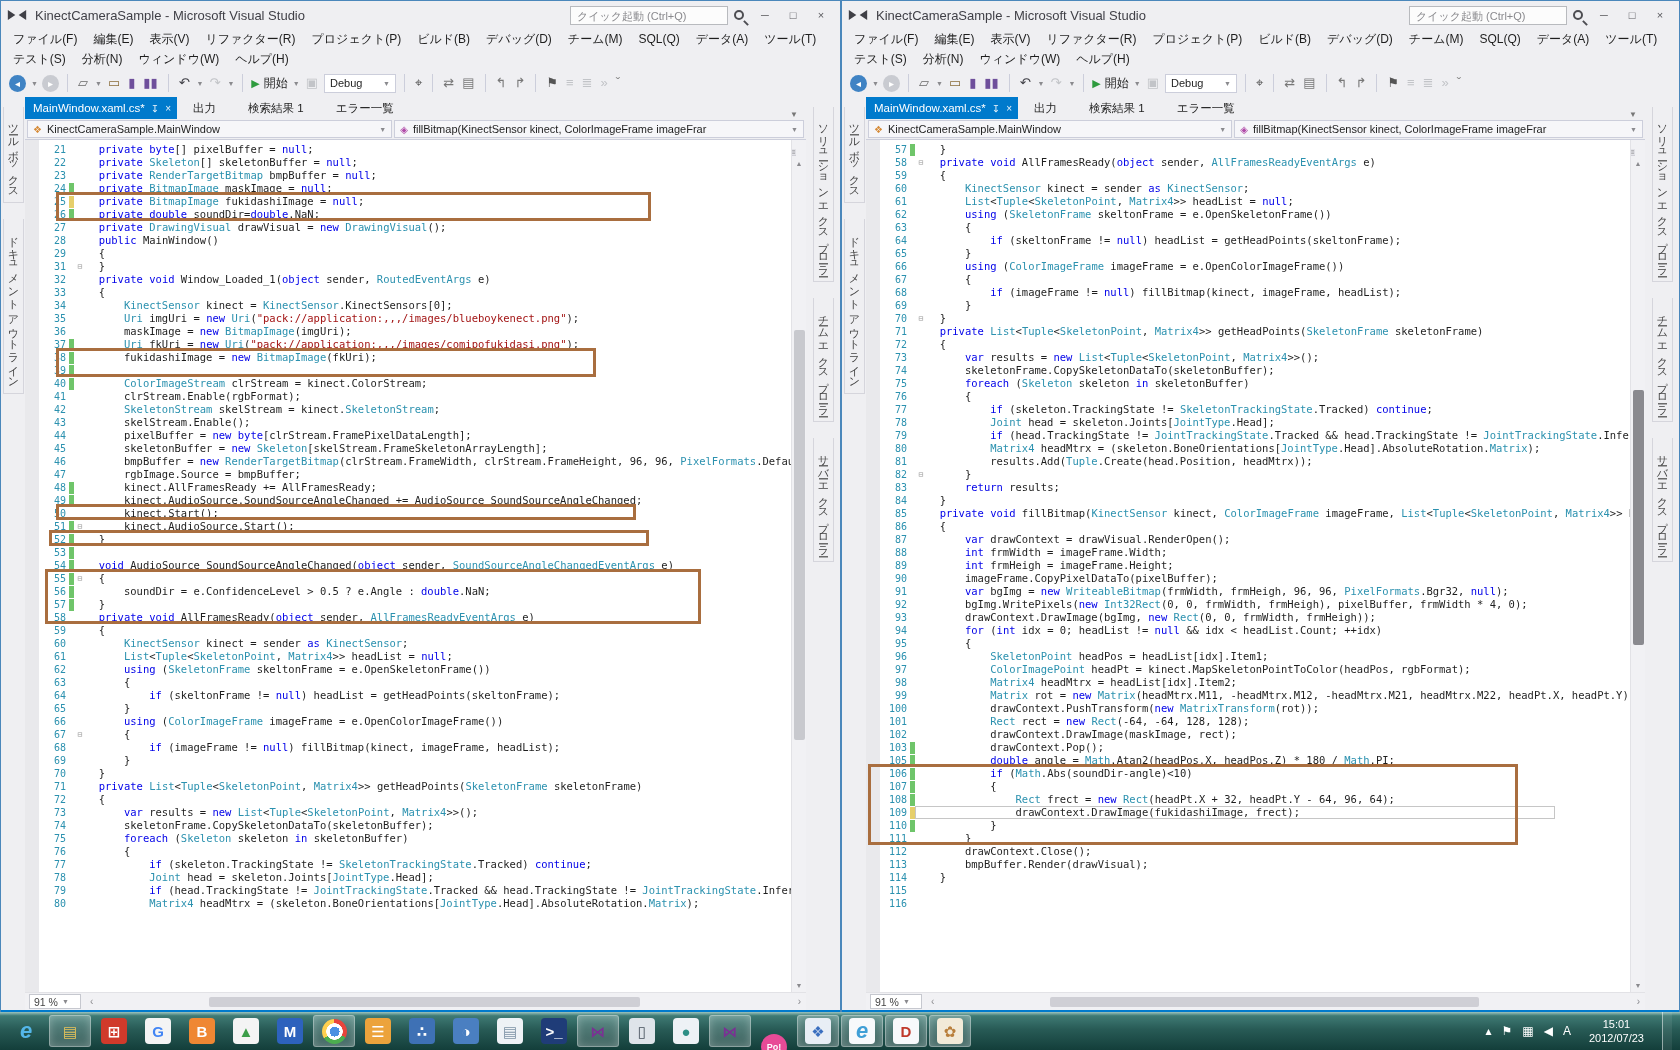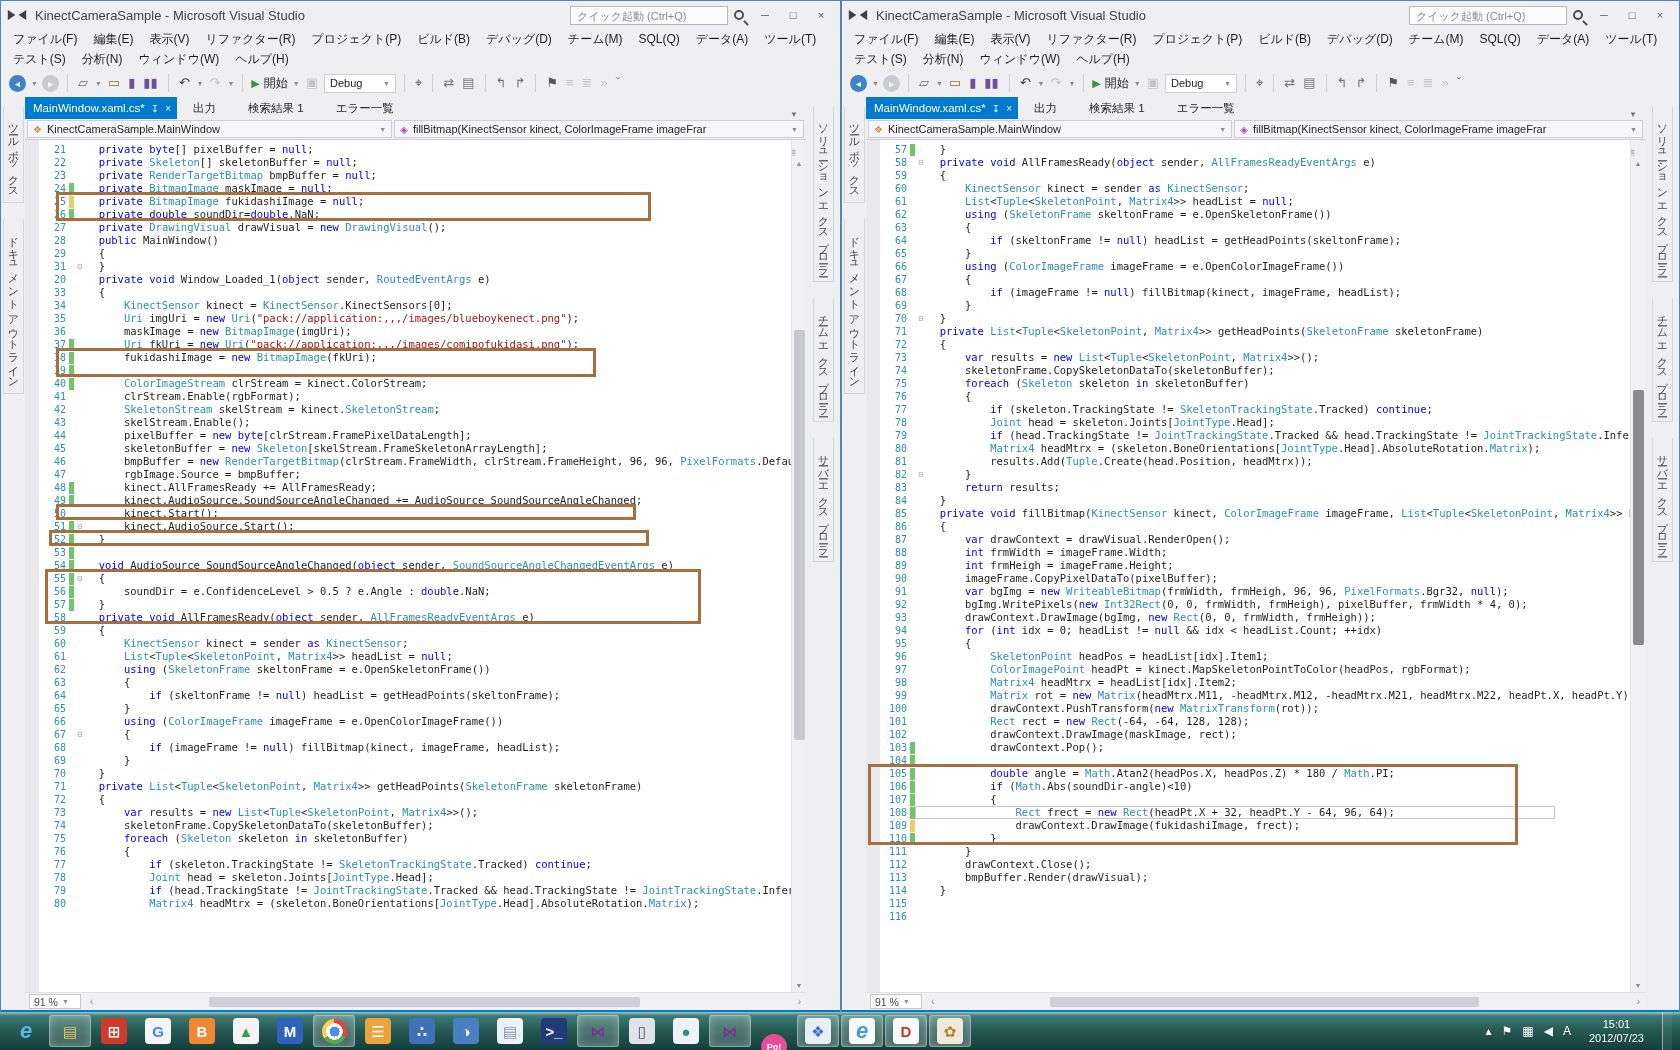--- a/index.html
+++ b/index.html
@@ -233,21 +233,21 @@
             <div class="cl"><span class="ln">21</span><span class="chg "></span><span class="om"></span><span>  <span class="k">private</span> <span class="k">byte</span>[] pixelBuffer = <span class="k">null</span>;</span></div>
             <div class="cl"><span class="ln">22</span><span class="chg "></span><span class="om"></span><span>  <span class="k">private</span> <span class="t">Skeleton</span>[] skeletonBuffer = <span class="k">null</span>;</span></div>
             <div class="cl"><span class="ln">23</span><span class="chg "></span><span class="om"></span><span>  <span class="k">private</span> <span class="t">RenderTargetBitmap</span> bmpBuffer = <span class="k">null</span>;</span></div>
             <div class="cl"><span class="ln">24</span><span class="chg g"></span><span class="om"></span><span>  <span class="k">private</span> <span class="t">BitmapImage</span> maskImage = <span class="k">null</span>;</span></div>
             <div class="cl"><span class="ln">25</span><span class="chg y"></span><span class="om"></span><span>  <span class="k">private</span> <span class="t">BitmapImage</span> fukidashiImage = <span class="k">null</span>;</span></div>
             <div class="cl"><span class="ln">26</span><span class="chg g"></span><span class="om"></span><span>  <span class="k">private</span> <span class="k">double</span> soundDir=<span class="k">double</span>.NaN;</span></div>
             <div class="cl"><span class="ln">27</span><span class="chg "></span><span class="om"></span><span>  <span class="k">private</span> <span class="t">DrawingVisual</span> drawVisual = <span class="k">new</span> <span class="t">DrawingVisual</span>();</span></div>
             <div class="cl"><span class="ln">28</span><span class="chg "></span><span class="om"></span><span>  <span class="k">public</span> MainWindow()</span></div>
             <div class="cl"><span class="ln">29</span><span class="chg "></span><span class="om"></span><span>  {</span></div>
             <div class="cl"><span class="ln">31</span><span class="chg "></span><span class="om">⊟</span><span>  }</span></div>
-            <div class="cl"><span class="ln">20</span><span class="chg "></span><span class="om"></span><span>  <span class="k">private</span> <span class="k">void</span> Window_Loaded_1(<span class="k">object</span> sender, <span class="t">RoutedEventArgs</span> e)</span></div>
+            <div class="cl"><span class="ln">32</span><span class="chg "></span><span class="om"></span><span>  <span class="k">private</span> <span class="k">void</span> Window_Loaded_1(<span class="k">object</span> sender, <span class="t">RoutedEventArgs</span> e)</span></div>
             <div class="cl"><span class="ln">33</span><span class="chg "></span><span class="om"></span><span>  {</span></div>
             <div class="cl"><span class="ln">34</span><span class="chg "></span><span class="om"></span><span>      <span class="t">KinectSensor</span> kinect = <span class="t">KinectSensor</span>.KinectSensors[0];</span></div>
             <div class="cl"><span class="ln">35</span><span class="chg "></span><span class="om"></span><span>      <span class="t">Uri</span> imgUri = <span class="k">new</span> <span class="t">Uri</span>(<span class="s">"pack://application:,,,/images/blueboykenect.png"</span>);</span></div>
             <div class="cl"><span class="ln">36</span><span class="chg "></span><span class="om"></span><span>      maskImage = <span class="k">new</span> <span class="t">BitmapImage</span>(imgUri);</span></div>
             <div class="cl"><span class="ln">37</span><span class="chg g"></span><span class="om"></span><span>      <span class="t">Uri</span> fkUri = <span class="k">new</span> <span class="t">Uri</span>(<span class="s">"pack://application:,,,/images/comipofukidasi.png"</span>);</span></div>
             <div class="cl"><span class="ln">38</span><span class="chg g"></span><span class="om"></span><span>      fukidashiImage = <span class="k">new</span> <span class="t">BitmapImage</span>(fkUri);</span></div>
             <div class="cl"><span class="ln">39</span><span class="chg g"></span><span class="om"></span><span></span></div>
             <div class="cl"><span class="ln">40</span><span class="chg g"></span><span class="om"></span><span>      <span class="t">ColorImageStream</span> clrStream = kinect.ColorStream;</span></div>
             <div class="cl"><span class="ln">41</span><span class="chg "></span><span class="om"></span><span>      clrStream.Enable(rgbFormat);</span></div>
             <div class="cl"><span class="ln">42</span><span class="chg "></span><span class="om"></span><span>      <span class="t">SkeletonStream</span> skelStream = kinect.<span class="t">SkeletonStream</span>;</span></div>
@@ -481,21 +481,20 @@
             <div class="cl"><span class="ln">94</span><span class="chg "></span><span class="om"></span><span>      <span class="k">for</span> (<span class="k">int</span> idx = 0; headList != <span class="k">null</span> &amp;&amp; idx &lt; headList.Count; ++idx)</span></div>
             <div class="cl"><span class="ln">95</span><span class="chg "></span><span class="om"></span><span>      {</span></div>
             <div class="cl"><span class="ln">96</span><span class="chg "></span><span class="om"></span><span>          <span class="t">SkeletonPoint</span> headPos = headList[idx].Item1;</span></div>
             <div class="cl"><span class="ln">97</span><span class="chg "></span><span class="om"></span><span>          <span class="t">ColorImagePoint</span> headPt = kinect.MapSkeletonPointToColor(headPos, rgbFormat);</span></div>
             <div class="cl"><span class="ln">98</span><span class="chg "></span><span class="om"></span><span>          <span class="t">Matrix4</span> headMtrx = headList[idx].Item2;</span></div>
             <div class="cl"><span class="ln">99</span><span class="chg "></span><span class="om"></span><span>          <span class="t">Matrix</span> rot = <span class="k">new</span> <span class="t">Matrix</span>(headMtrx.M11, -headMtrx.M12, -headMtrx.M21, headMtrx.M22, headPt.X, headPt.Y);</span></div>
             <div class="cl"><span class="ln">100</span><span class="chg "></span><span class="om"></span><span>          drawContext.PushTransform(<span class="k">new</span> <span class="t">MatrixTransform</span>(rot));</span></div>
             <div class="cl"><span class="ln">101</span><span class="chg "></span><span class="om"></span><span>          <span class="t">Rect</span> rect = <span class="k">new</span> <span class="t">Rect</span>(-64, -64, 128, 128);</span></div>
             <div class="cl"><span class="ln">102</span><span class="chg "></span><span class="om"></span><span>          drawContext.DrawImage(maskImage, rect);</span></div>
             <div class="cl"><span class="ln">103</span><span class="chg g"></span><span class="om"></span><span>          drawContext.Pop();</span></div>
-            <div class="cl"><span class="ln">104</span><span class="chg g"></span><span class="om"></span><span></span></div>
             <div class="cl"><span class="ln">105</span><span class="chg g"></span><span class="om"></span><span>          <span class="k">double</span> angle = <span class="t">Math</span>.Atan2(headPos.X, headPos.Z) * 180 / <span class="t">Math</span>.PI;</span></div>
             <div class="cl"><span class="ln">106</span><span class="chg g"></span><span class="om"></span><span>          <span class="k">if</span> (<span class="t">Math</span>.Abs(soundDir-angle)&lt;10)</span></div>
             <div class="cl"><span class="ln">107</span><span class="chg g"></span><span class="om"></span><span>          {</span></div>
             <div class="cl"><span class="ln">108</span><span class="chg g"></span><span class="om"></span><span>              <span class="t">Rect</span> frect = <span class="k">new</span> <span class="t">Rect</span>(headPt.X + 32, headPt.Y - 64, 96, 64);</span></div>
             <div class="cl"><span class="ln">109</span><span class="chg y"></span><span class="om"></span><span>              drawContext.DrawImage(fukidashiImage, frect);</span></div>
             <div class="cl"><span class="ln">110</span><span class="chg g"></span><span class="om"></span><span>          }</span></div>
             <div class="cl"><span class="ln">111</span><span class="chg "></span><span class="om"></span><span>      }</span></div>
             <div class="cl"><span class="ln">112</span><span class="chg "></span><span class="om"></span><span>      drawContext.Close();</span></div>
             <div class="cl"><span class="ln">113</span><span class="chg "></span><span class="om"></span><span>      bmpBuffer.Render(drawVisual);</span></div>
             <div class="cl"><span class="ln">114</span><span class="chg "></span><span class="om"></span><span>  }</span></div>

